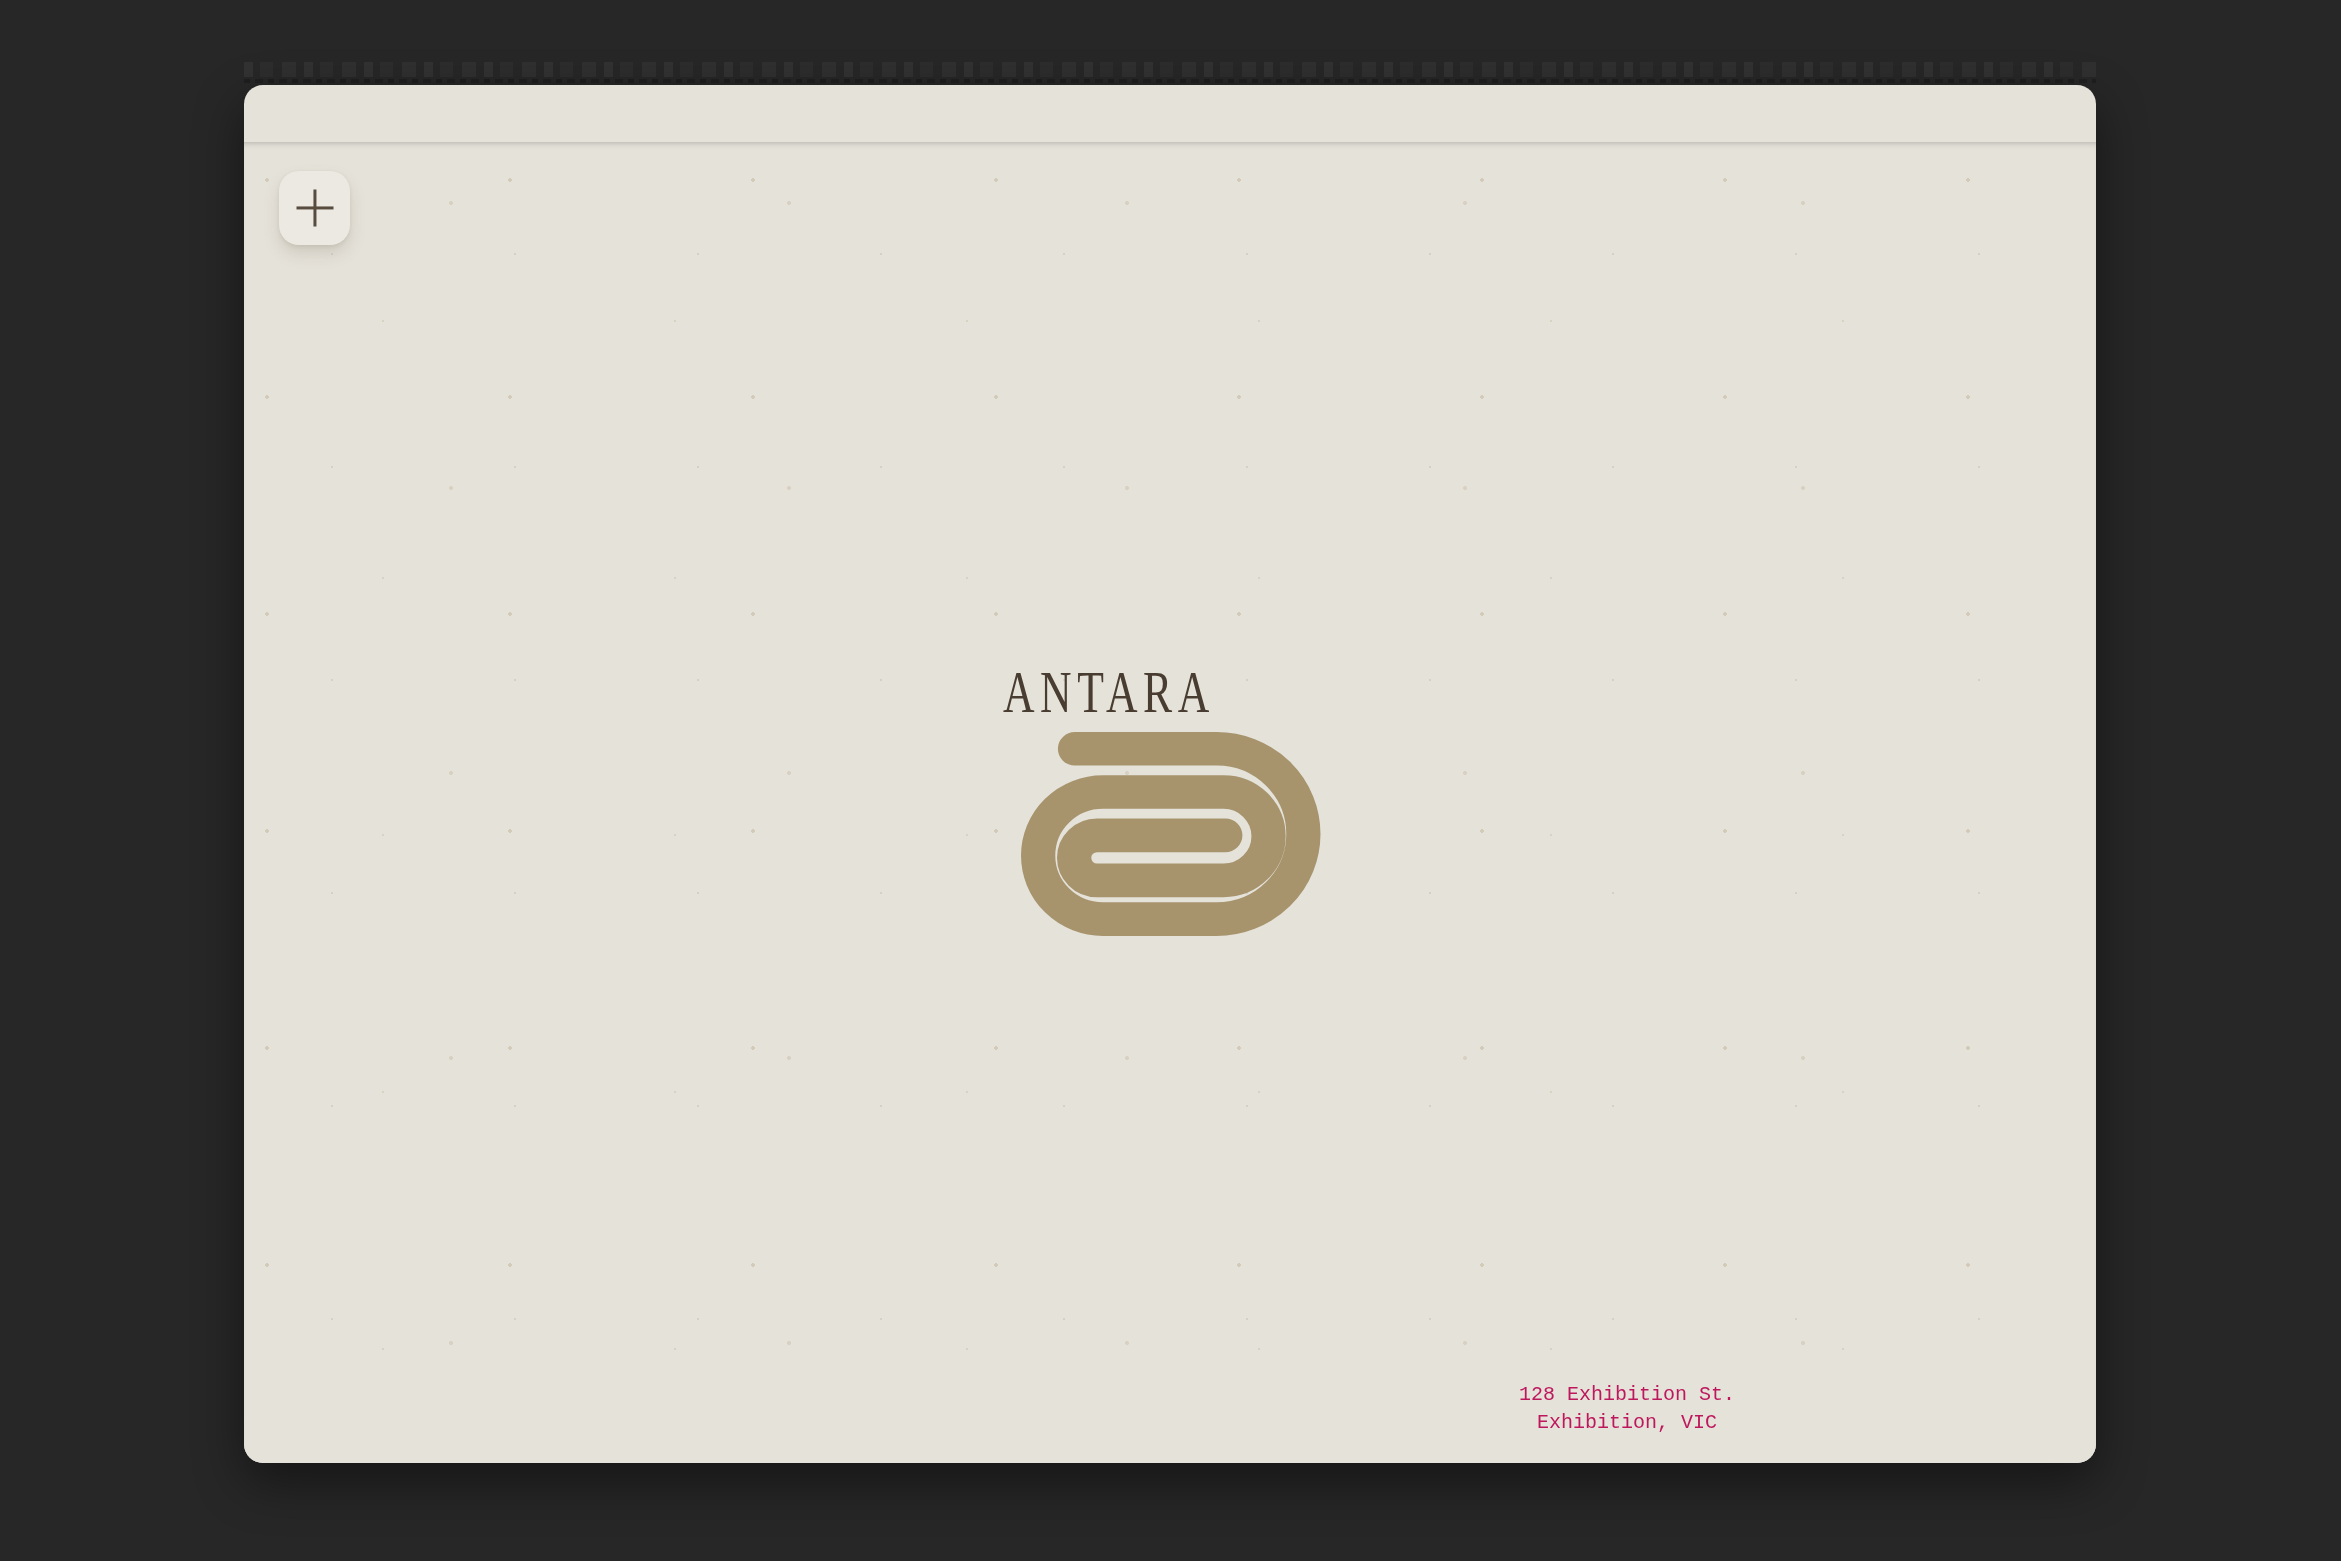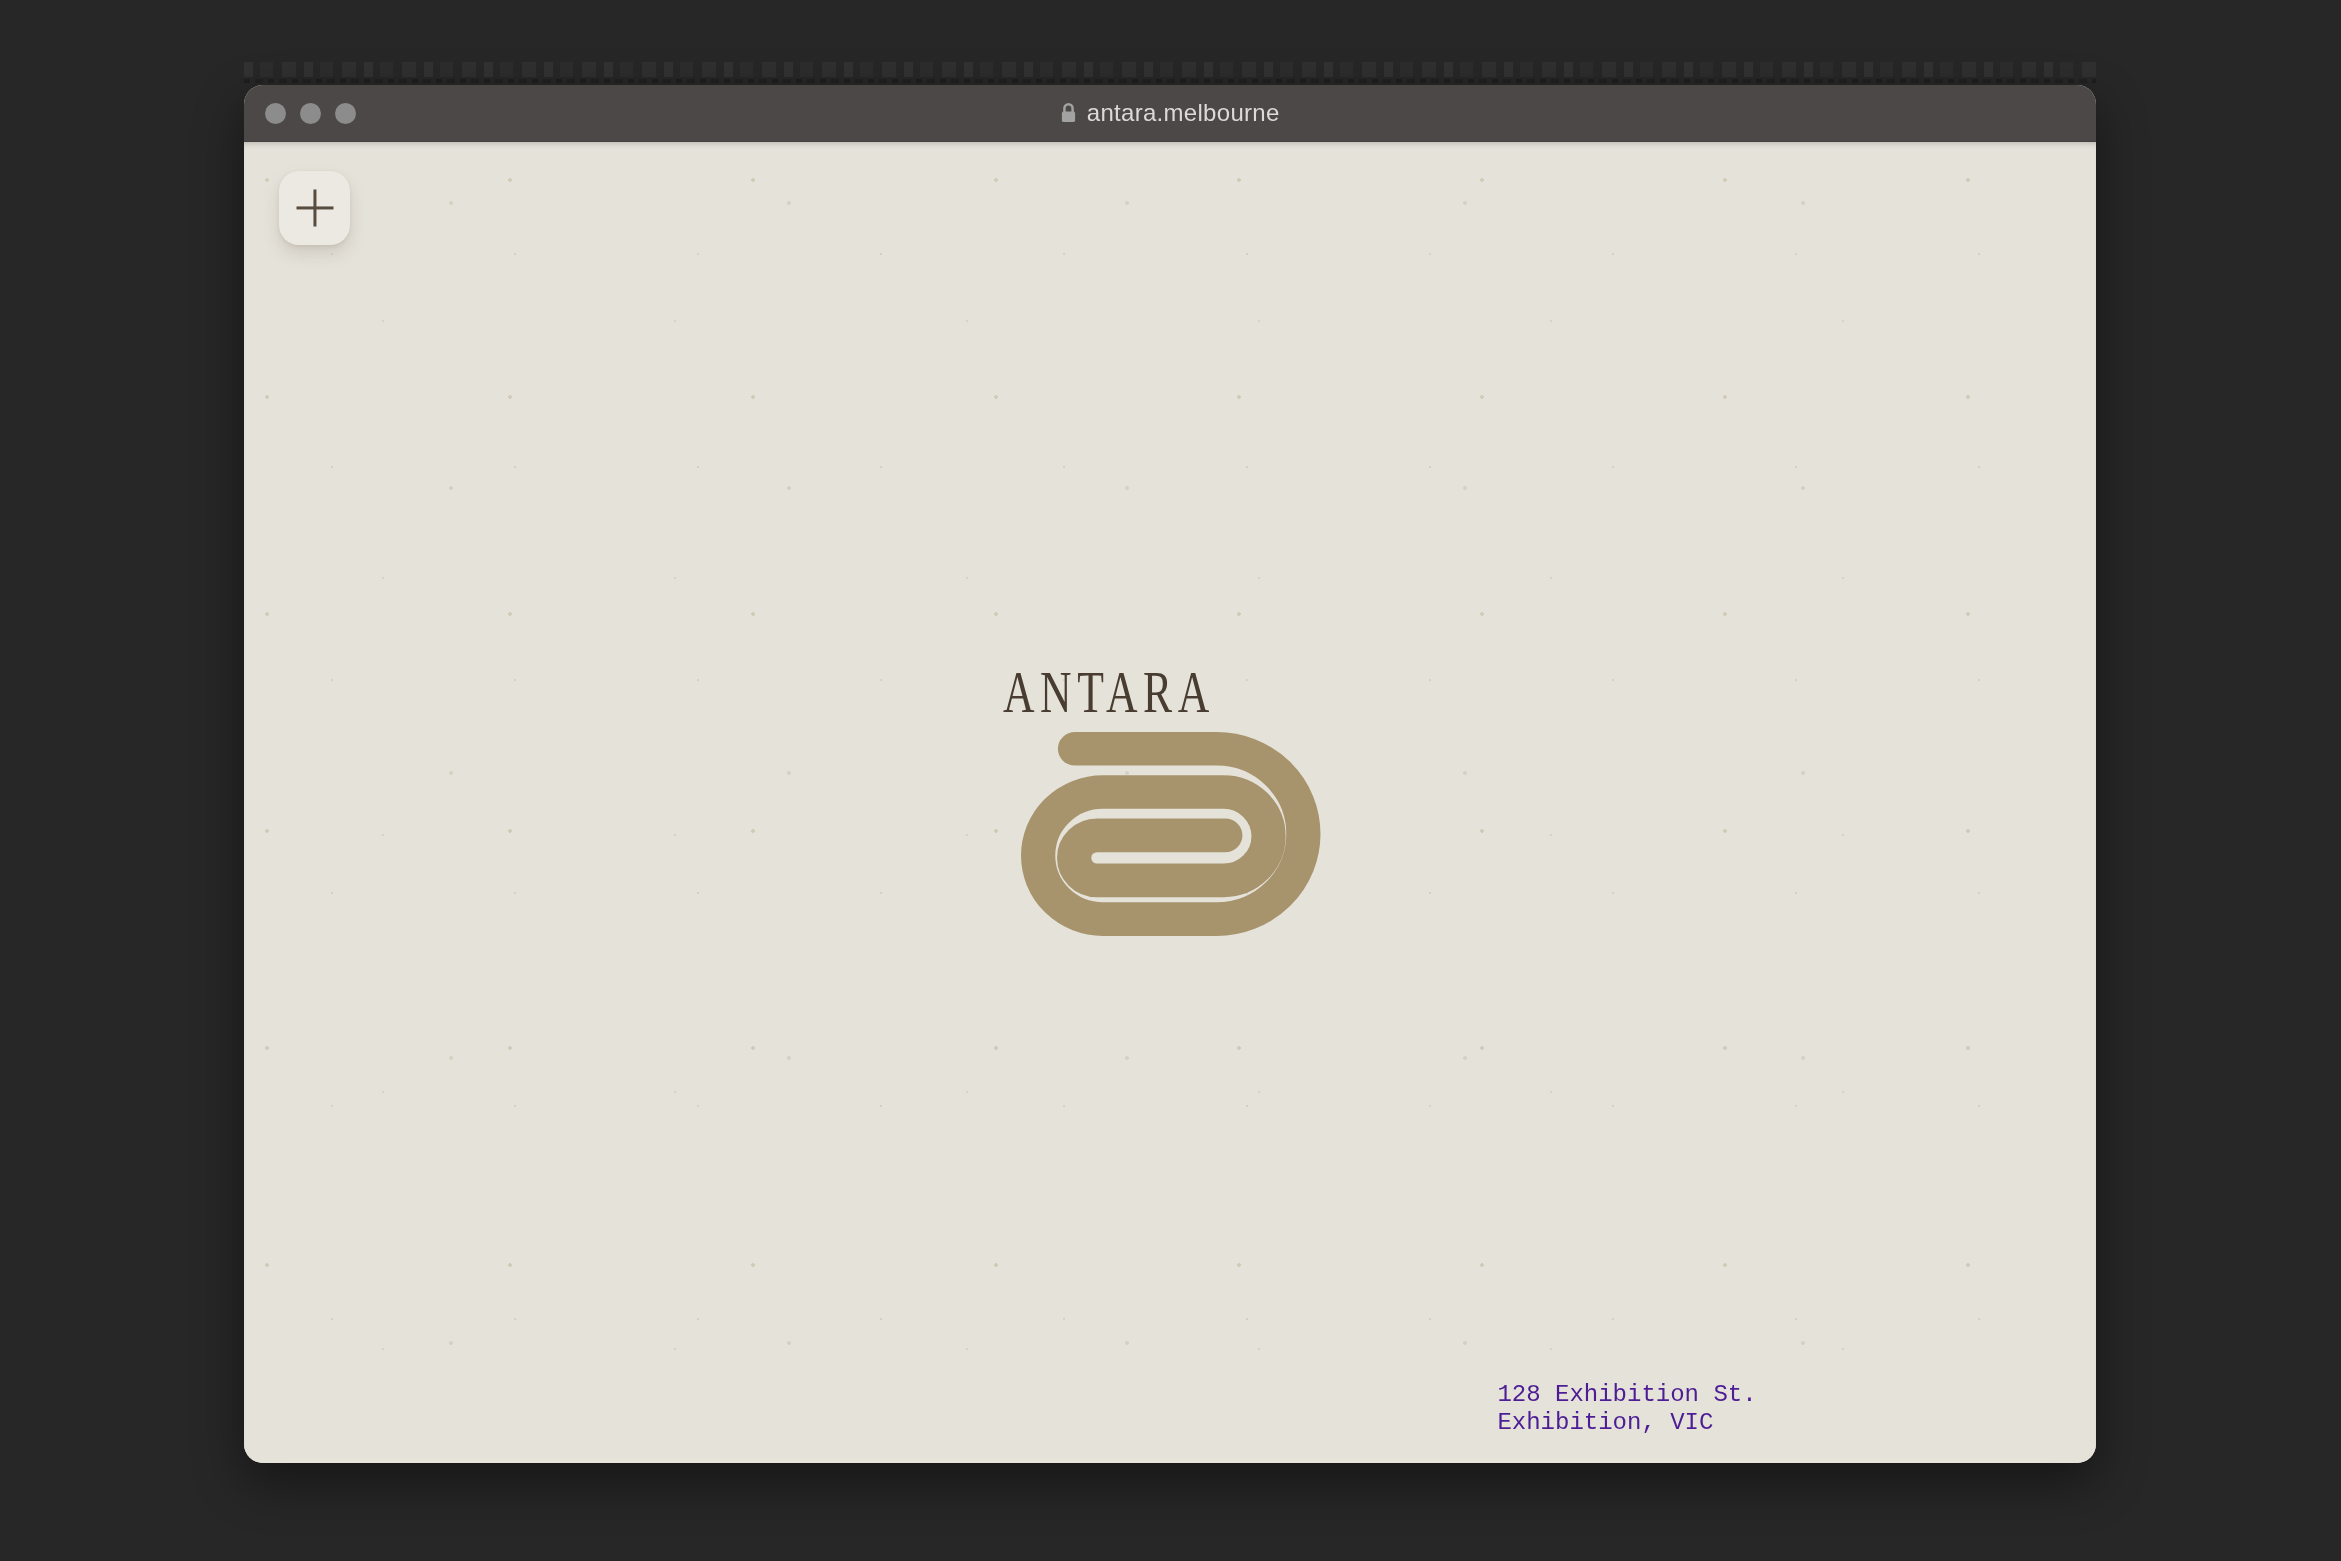--- a/index.html
+++ b/index.html
@@ -81,45 +81,31 @@
   .brand{
     position:absolute;left:759px;top:517px;
     font-family:"Liberation Serif","DejaVu Serif",serif;
     font-size:59px;line-height:1.15;letter-spacing:7.5px;color:#493d31;
     transform:scaleX(.74);transform-origin:left top;white-space:nowrap;
   }
   .logo{position:absolute;left:766px;top:580px;width:325px;height:225px;}
   .logo path{stroke:#a7946d;}
   .footer-address{
     position:absolute;left:1383px;top:1239px;transform:translateX(-50%);
-    font-family:"Liberation Mono",monospace;
-    font-size:24px;line-height:27.5px;color:#4c1d95;white-space:nowrap;
+    text-align:center;font-family:"Liberation Mono",monospace;
+    font-size:20px;line-height:27.5px;color:#be185d;white-space:nowrap;
   }
 </style>
 </head>
 <body>
 
 <div class="frame-texture"></div>
 
 <div class="window">
 
-  <div class="titlebar">
-    <div class="window-controls">
-      <span class="light"></span>
-      <span class="light"></span>
-      <span class="light"></span>
-    </div>
-    <div class="address-bar">
-      <svg class="lock-icon" width="17" height="22" viewBox="0 0 27 35">
-        <path d="M7 16 V10 a6.5 6.5 0 0 1 13 0 V16" fill="none" stroke="#a2a2a2" stroke-width="4"></path>
-        <rect x="3" y="15" width="21" height="17" rx="3" fill="#a2a2a2"></rect>
-      </svg>
-      <span class="url-text">antara.melbourne</span>
-    </div>
-  </div>
 
   <div class="page">
 
     <div class="new-tab-button">
       <span class="plus-icon"></span>
     </div>
 
 
     <div class="brand">ANTARA</div>
 

